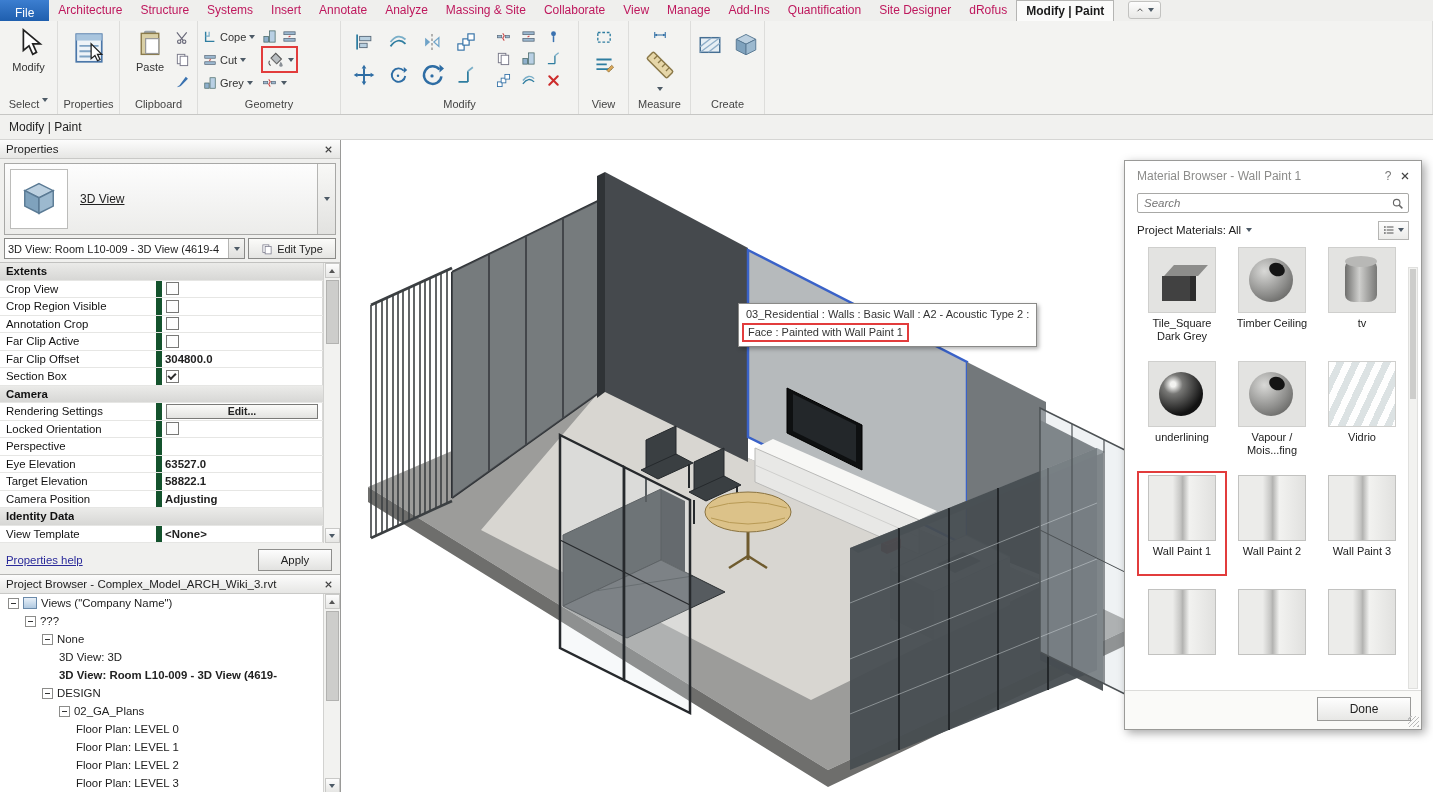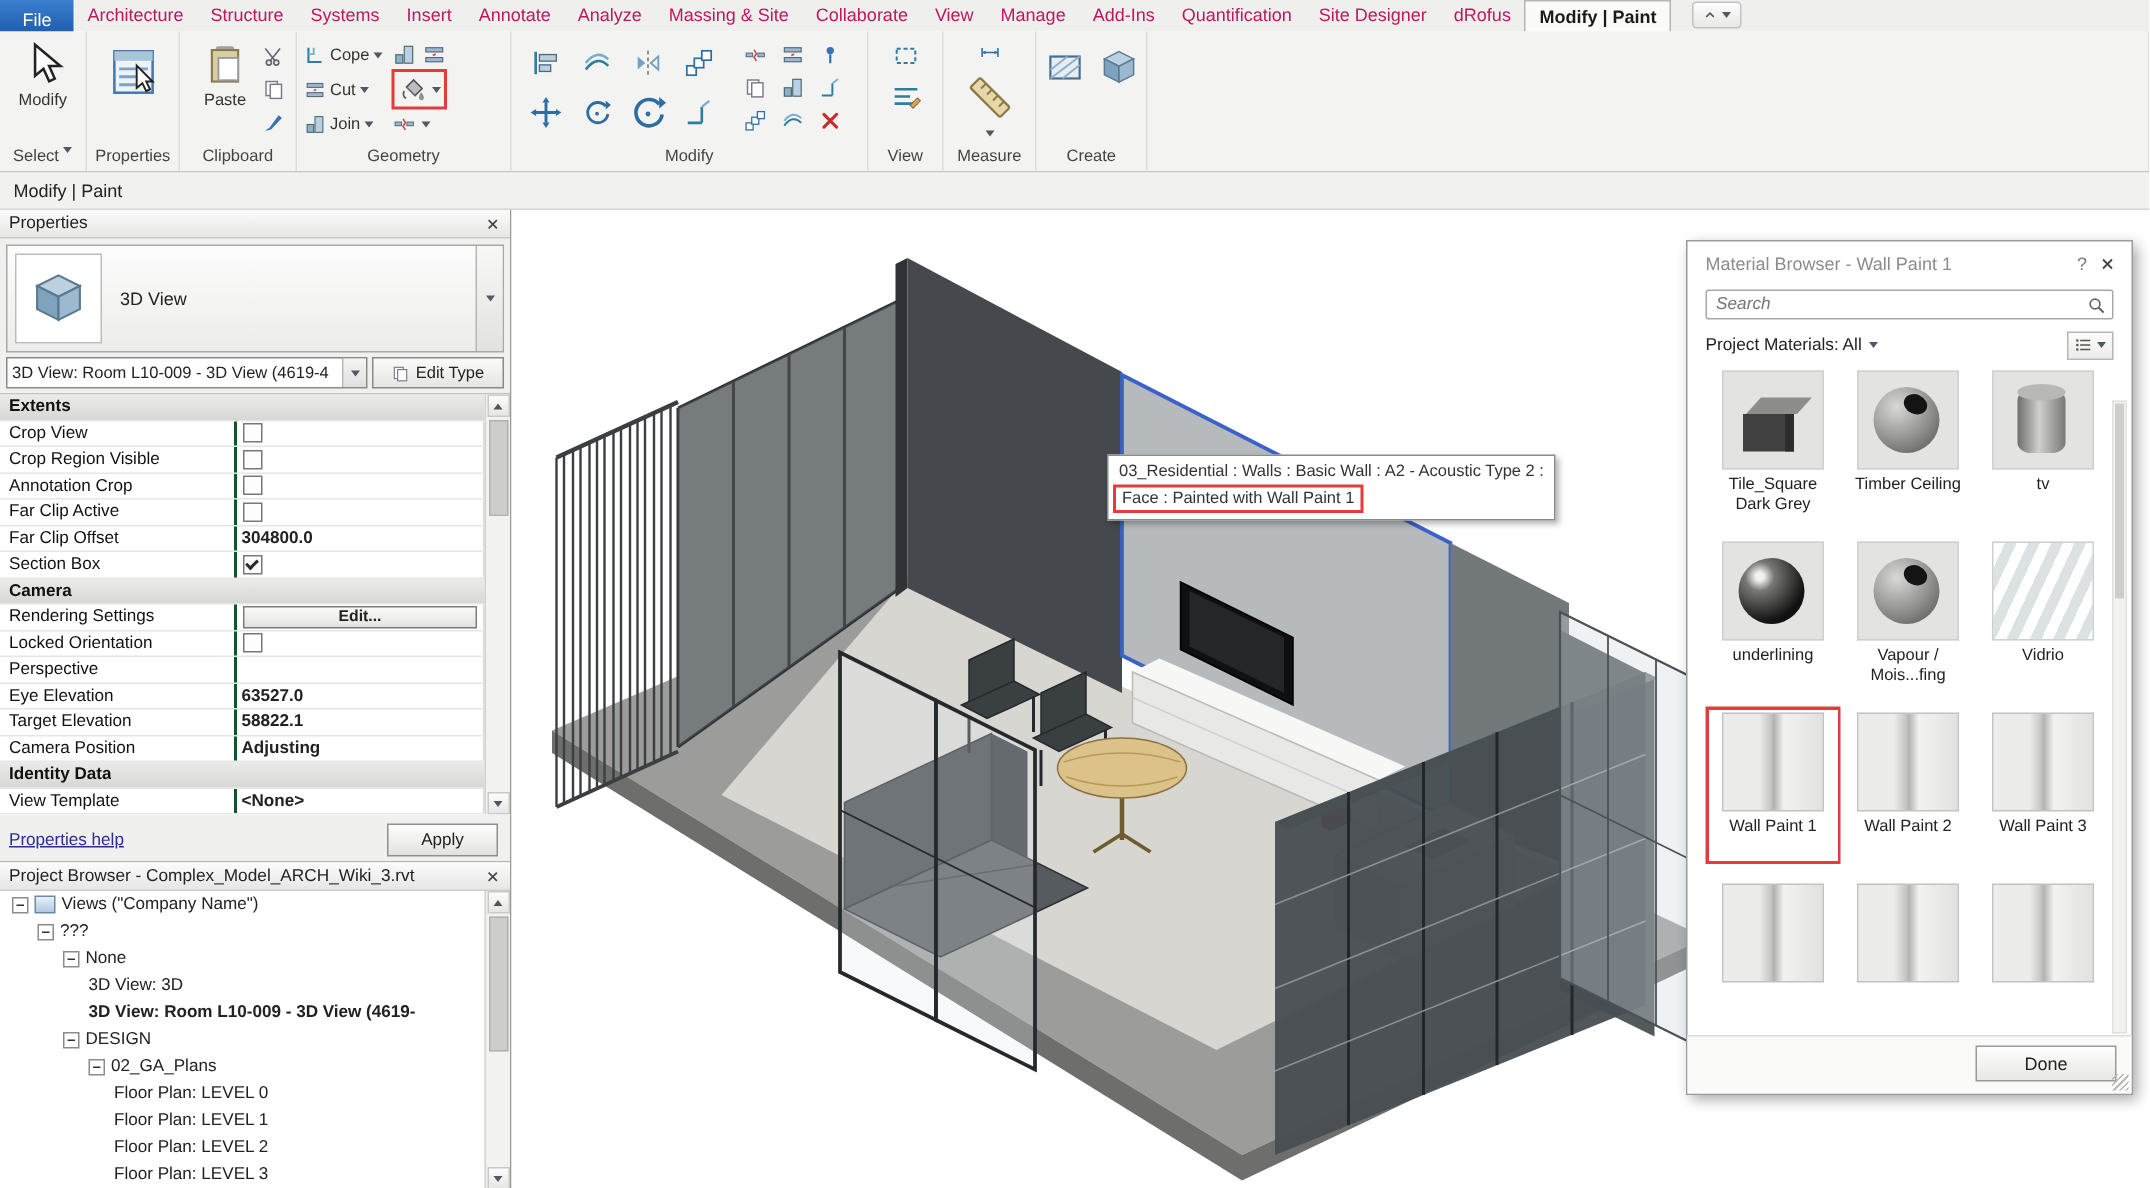--- a/index.html
+++ b/index.html
@@ -37,31 +37,31 @@
 
   
   #leftdock{position:absolute;left:0;top:140px;width:341px;bottom:0;background:#eef0f0;border-right:1px solid #9a9a98;box-sizing:border-box;}
   .palette-title{height:18px;background:linear-gradient(#fcfcfc,#e6e6e4);border-bottom:1px solid #c9c9c7;display:flex;align-items:center;padding:0 4px 0 6px;font-size:11.5px;color:#222;}
   .palette-title .t{flex:1;white-space:nowrap;overflow:hidden;}
   .xbtn{width:16px;height:14px;display:inline-flex;align-items:center;justify-content:center;}
 
   #props{position:absolute;left:0;top:0;right:0;height:435px;background:#f0f0ee;border-bottom:1px solid #b5b5b3;box-sizing:border-box;}
   .typebox{margin:4px 4px 0 4px;height:70px;background:linear-gradient(#fdfdfd,#ececea);border:1px solid #a8a8a6;display:flex;align-items:center;position:relative;}
   .typebox .ticonbox{width:56px;height:58px;margin-left:5px;background:#fff;border:1px solid #bcbcba;display:flex;align-items:center;justify-content:center;}
-  .typebox .tname{margin-left:12px;font-size:12px;color:#222;}
+  .typebox .tname{margin-left:12px;font-size:12px;color:#222;text-decoration:underline;}
   .typebox .tdrop{position:absolute;right:0;top:0;bottom:0;width:17px;border-left:1px solid #b5b5b3;background:linear-gradient(#f8f8f6,#e2e2e0);display:flex;align-items:center;justify-content:center;}
   .selrow{margin:3px 4px 0 4px;display:flex;gap:3px;height:21px;}
   .combo{flex:1;background:#fff;border:1px solid #8a8a88;display:flex;align-items:center;overflow:hidden;}
   .combo .ctext{flex:1;font-size:11px;padding:0 3px;white-space:nowrap;overflow:hidden;}
   .combo .cdrop{width:15px;align-self:stretch;border-left:1px solid #b5b5b3;background:linear-gradient(#f5f5f3,#e0e0de);display:flex;align-items:center;justify-content:center;}
   .edit-type{width:86px;border:1px solid #8a8a88;background:linear-gradient(#fbfbf9,#e5e5e3);display:flex;align-items:center;justify-content:center;gap:4px;font-size:11px;}
 
   .pgrid{position:relative;margin-top:3px;background:#fff;border-top:1px solid #c2c2c0;height:280px;overflow:hidden;padding-right:17px;}
   .prow{display:flex;height:17.5px;border-bottom:1px solid #e6e6e4;font-size:11.4px;box-sizing:border-box;align-items:center;}
-  .plabel{width:150px;padding-left:6px;border-right:2px solid #14532d;color:#111;white-space:nowrap;overflow:hidden;flex:none;align-self:stretch;display:flex;align-items:center;}
+  .plabel{width:150px;padding-left:6px;border-right:6px solid #14532d;color:#111;white-space:nowrap;overflow:hidden;flex:none;align-self:stretch;display:flex;align-items:center;}
   .pcell{flex:1;align-self:stretch;display:flex;align-items:center;padding:0 3px;border-right:1px solid #d8d8d6;overflow:hidden;font-weight:bold;}
   .prow.section{background:linear-gradient(#ebebe9,#d7d7d5);font-weight:bold;}
   .prow.section .plabel{border-right:none;width:auto;}
   .cb{display:none;width:11px;height:11px;border:1px solid #787876;background:#fdfdfd;margin-left:1px;flex:none;}
   .cb.show{display:inline-block;}
   .tick{display:none;width:6px;height:3px;border-left:2px solid #2b2b2b;border-bottom:2px solid #2b2b2b;transform:rotate(-45deg);margin:2px 0 0 1px;}
   .tick.show{display:block;}
   .vtext{white-space:nowrap;overflow:hidden;}
   .vtext:empty{display:none;}
   .rbtn{display:none;}
@@ -362,21 +362,21 @@
               <svg class="ic" width="14" height="14">
                 <use href="#sym-cutg"></use>
               </svg>
               <span>Cut</span>
               <span class="caret"></span>
             </div>
           <div class="geo-row">
               <svg class="ic" width="14" height="14">
                 <use href="#sym-join"></use>
               </svg>
-              <span>Join</span>
+              <span>Grey</span>
               <span class="caret"></span>
             </div>
         </div>
         <div class="geo-right">
           <div class="r">
             <span class="iconbtn">
                 <svg class="ic" width="15" height="15">
                   <use href="#sym-join"></use>
                 </svg>
               </span>

